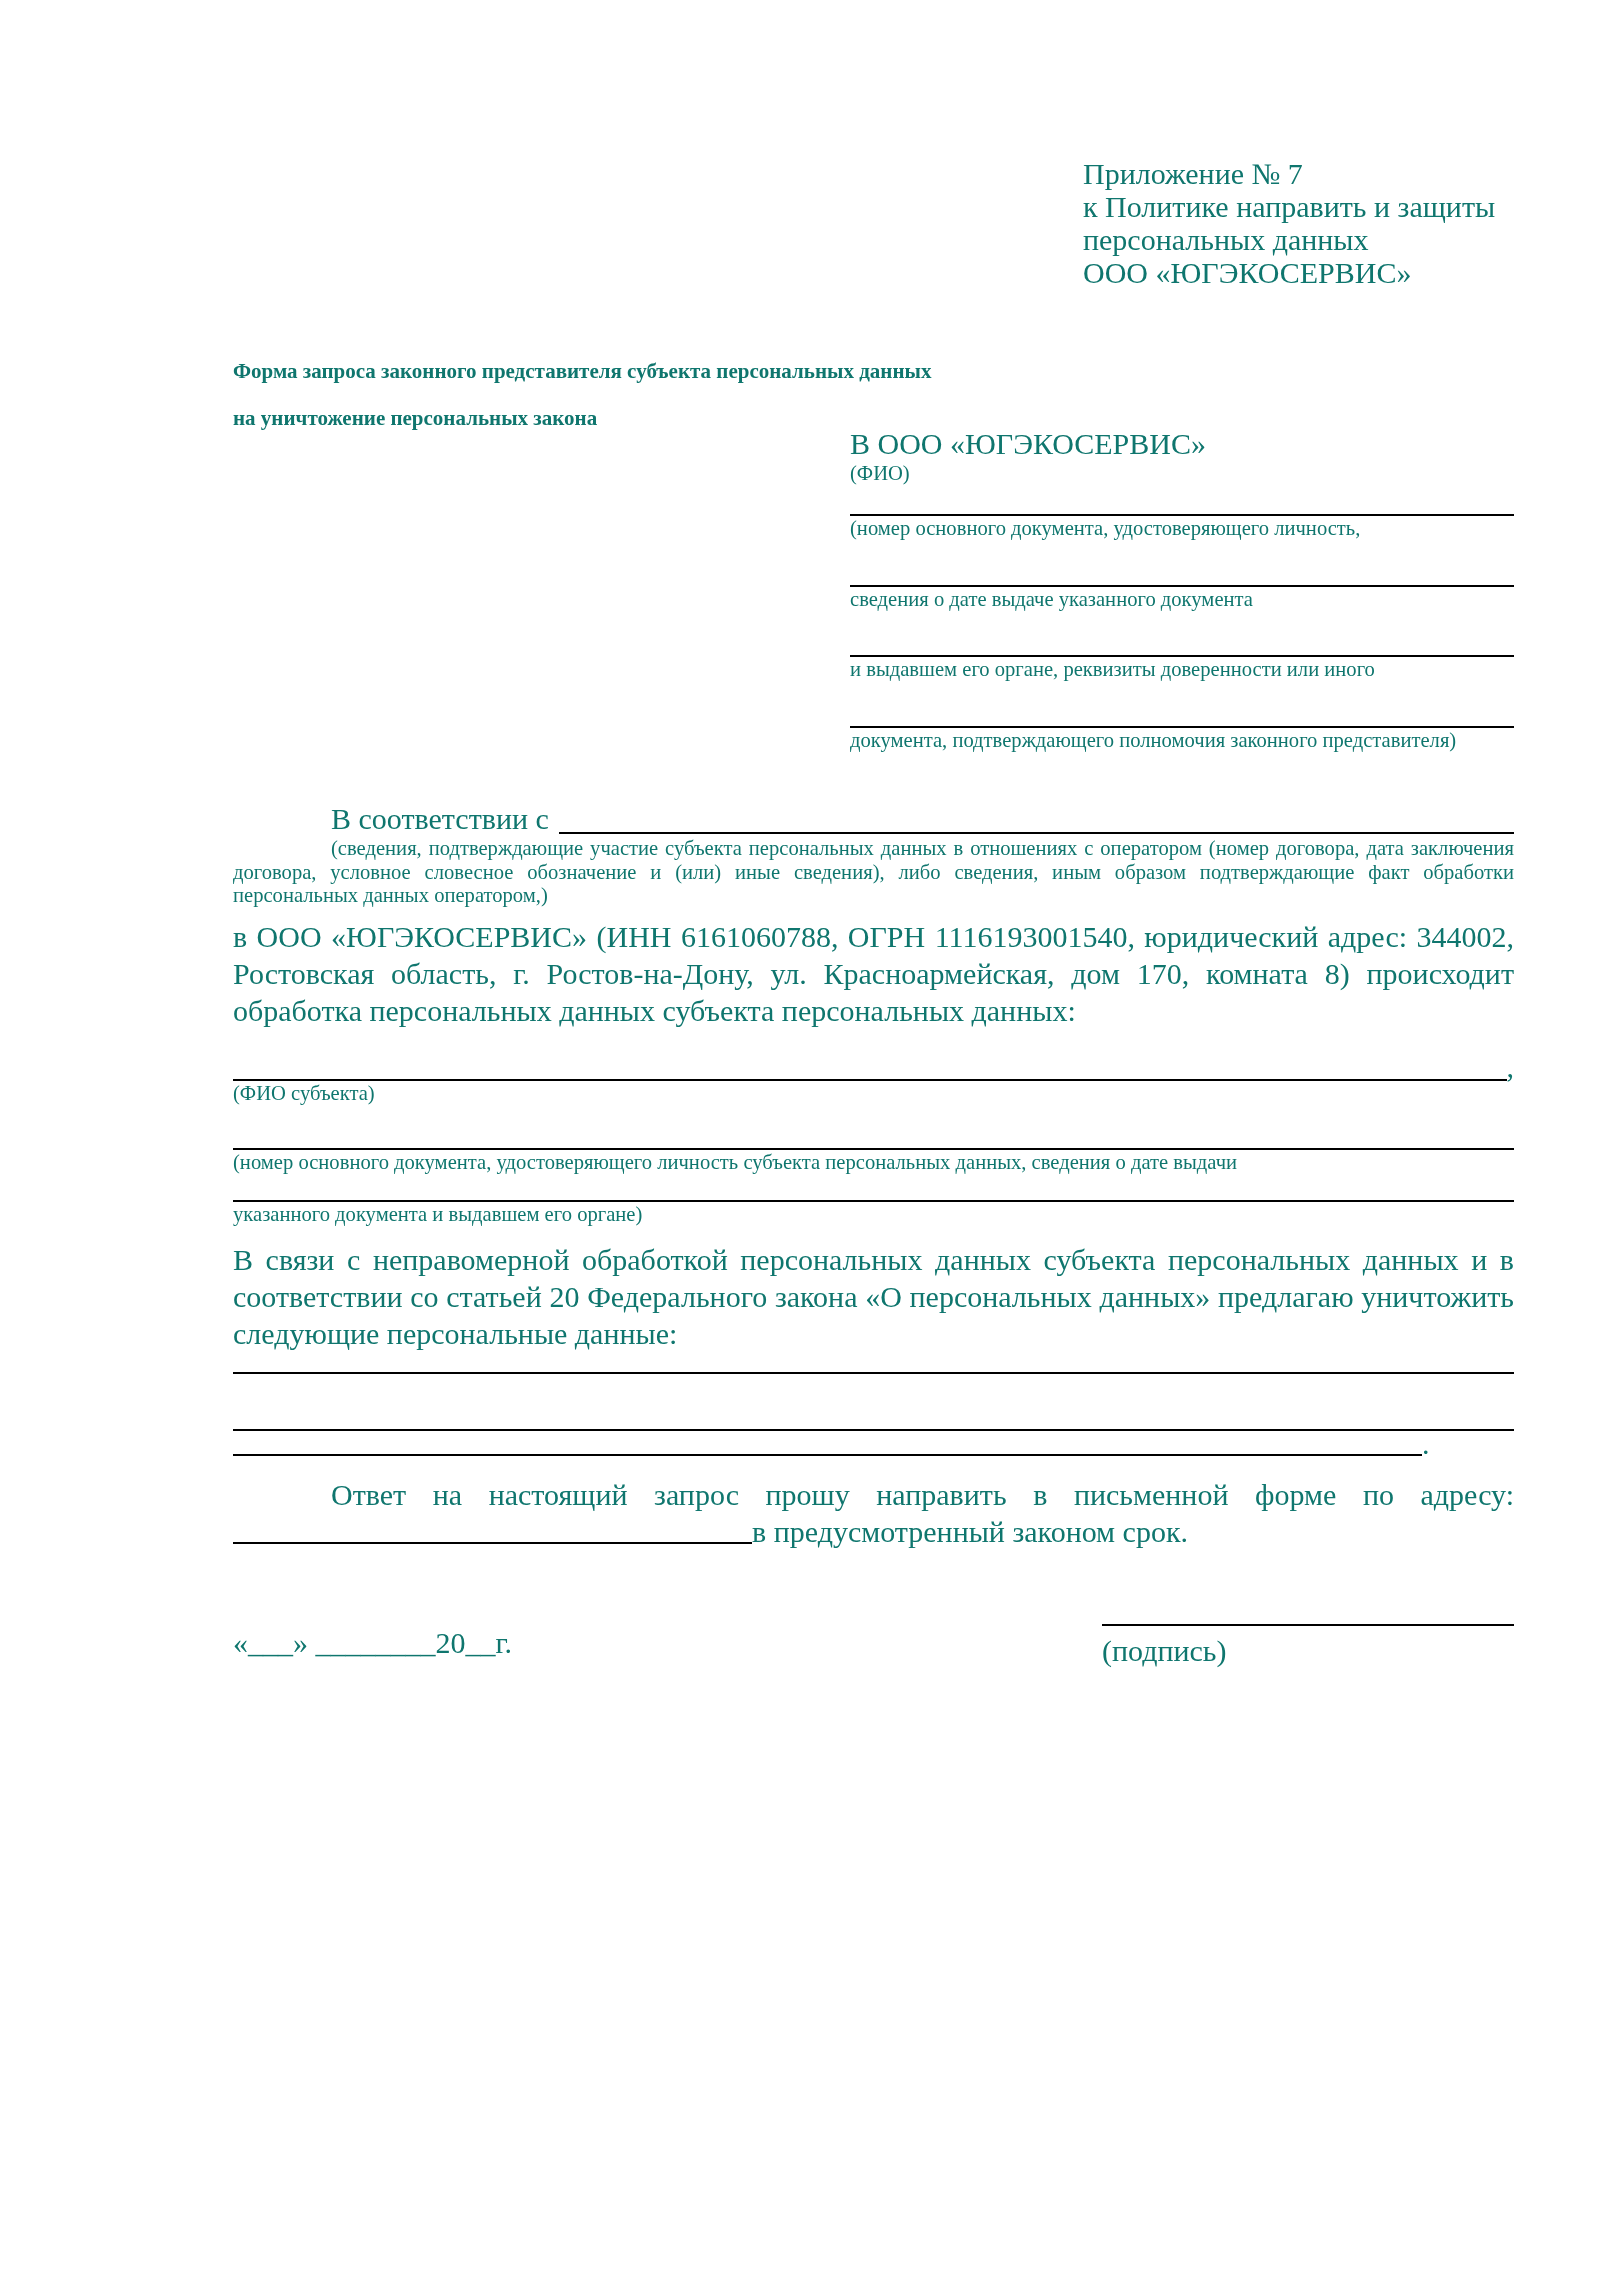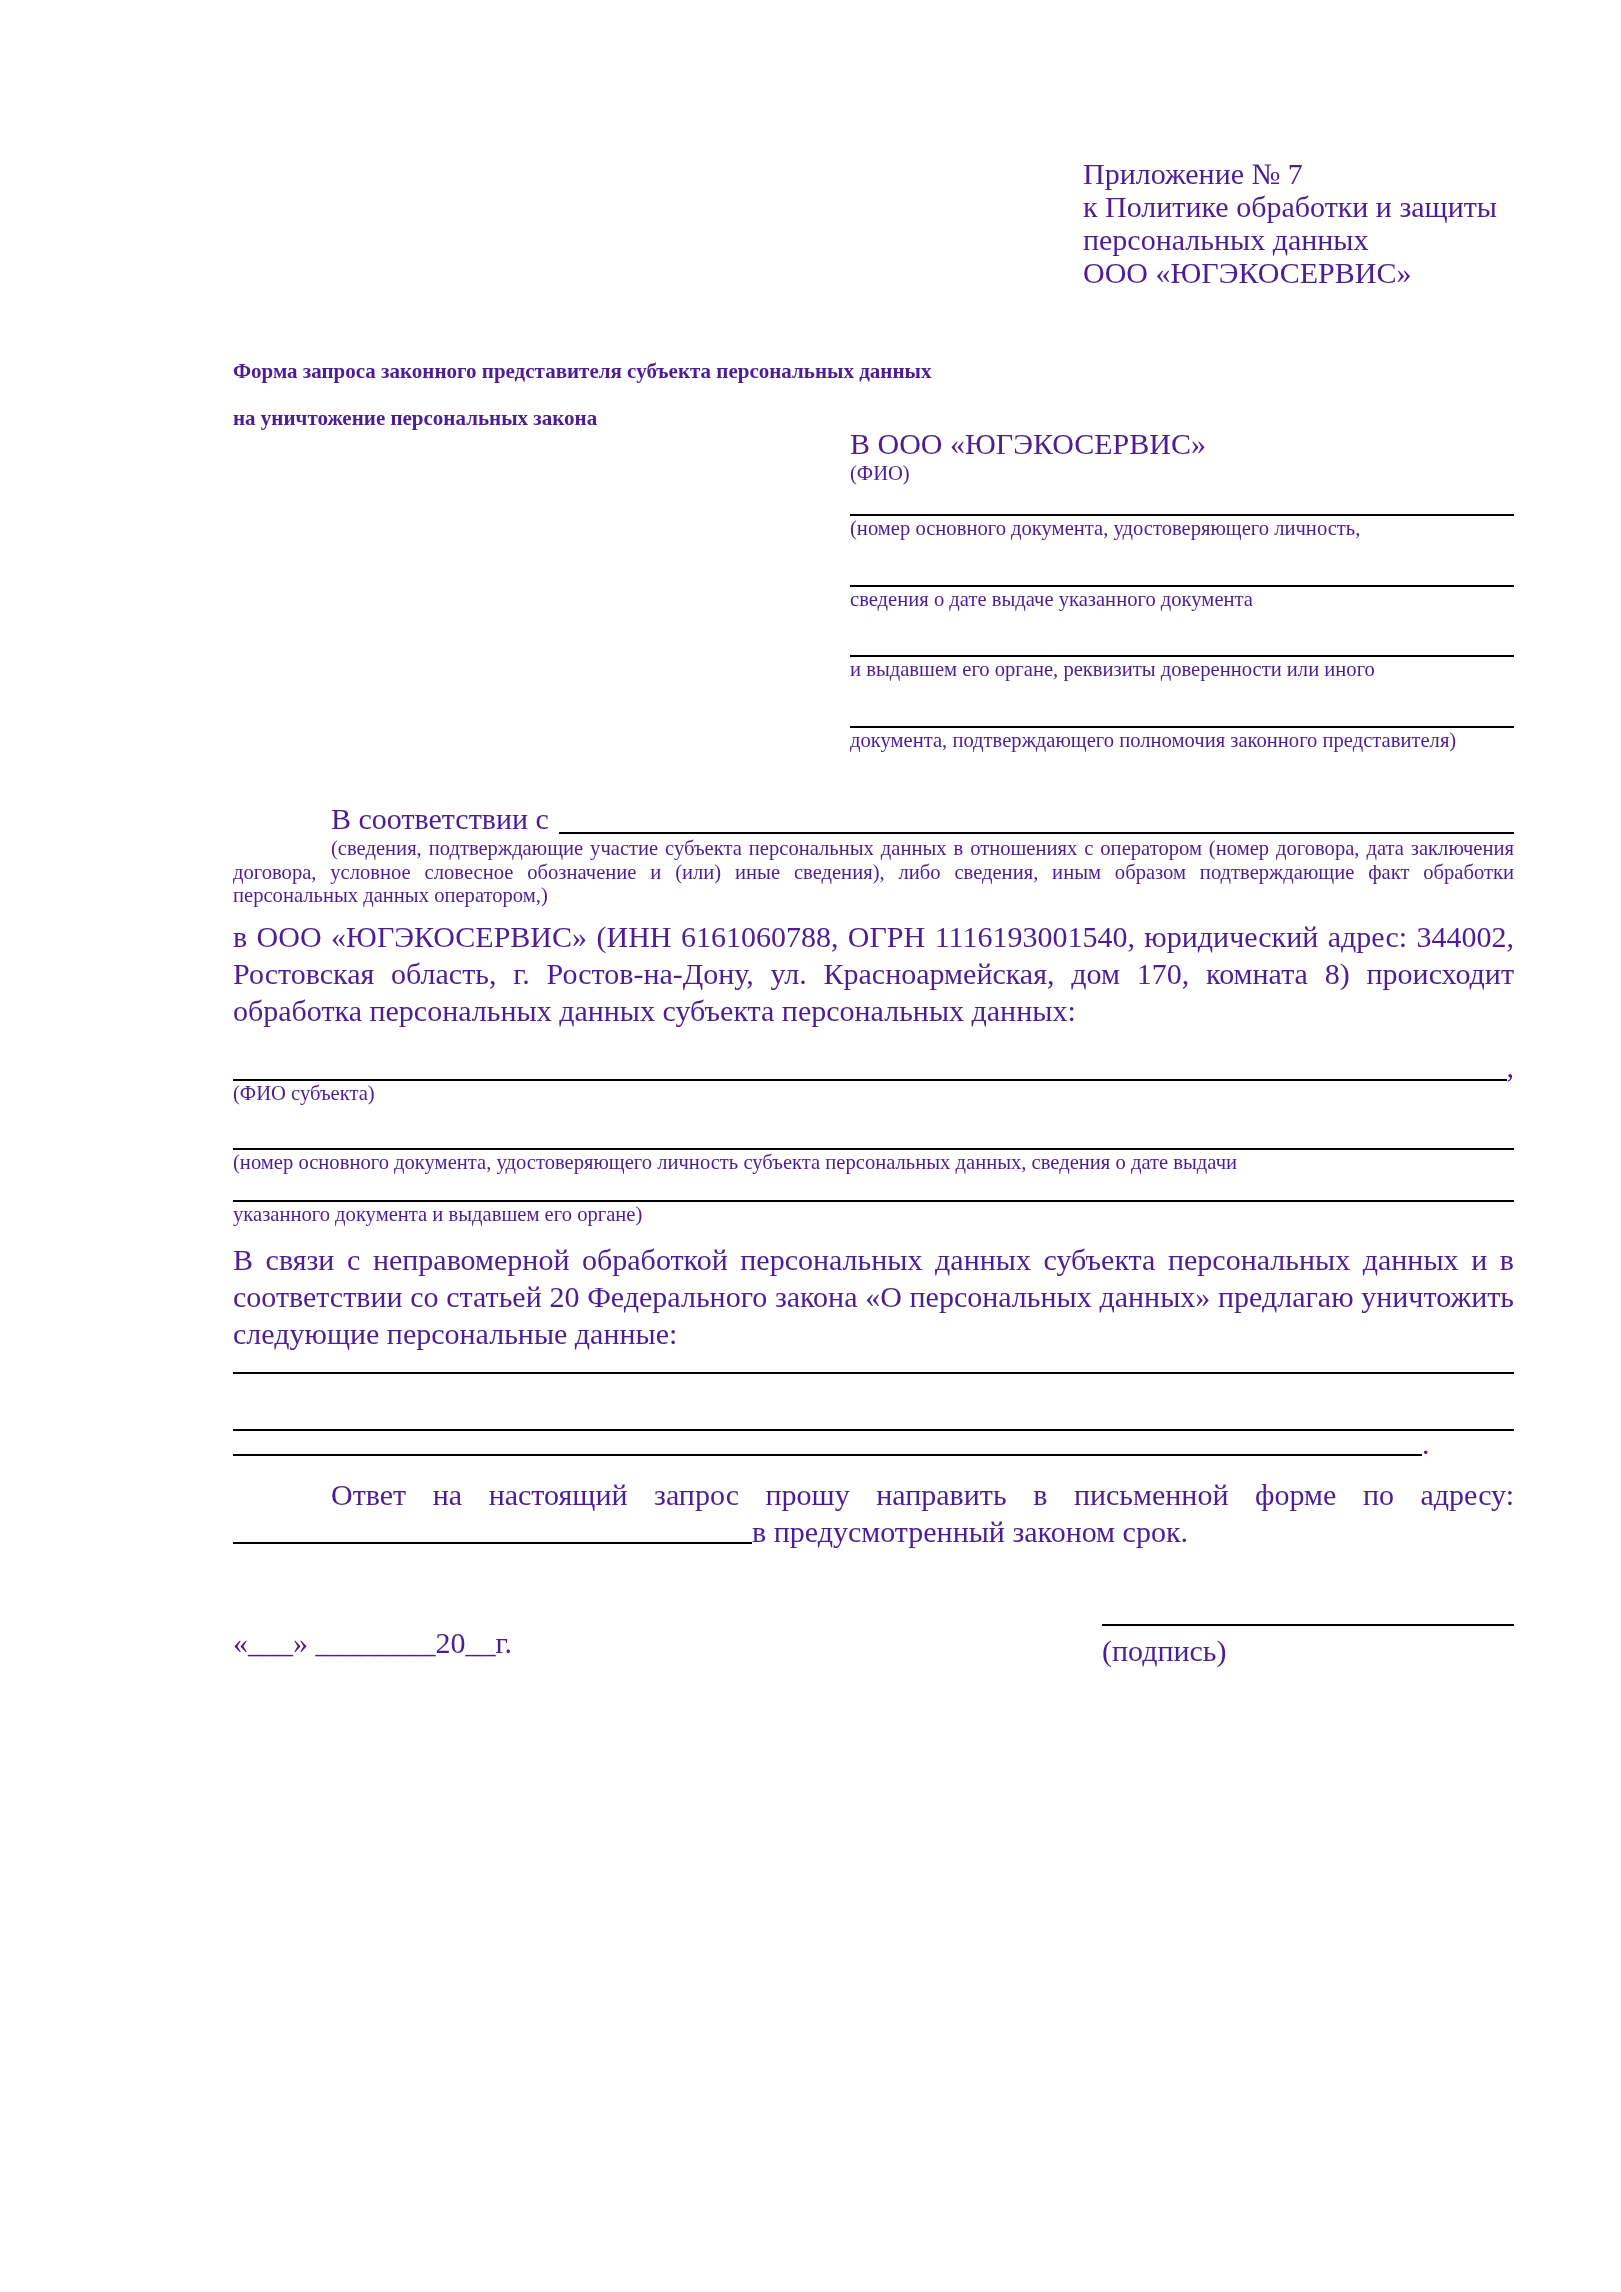--- a/index.html
+++ b/index.html
@@ -1,20 +1,20 @@
 <!DOCTYPE html>
 <html><head>
 <meta charset="utf-8">
 <style>
   html,body { margin:0; padding:0; background:#ffffff; }
   .page {
     position:relative;
     width:1621px; height:2293px;
     background:#ffffff;
-    color:#4c1d95;
+    color:#0f766e;
     font-family:"Liberation Serif", serif;
     font-size:30px;
     overflow:hidden;
   }
   .content { position:absolute; left:233px; top:0; width:1281px; }
 
   
   .appendix { margin-top:157px; margin-left:850px; line-height:33px; }
 
   
@@ -68,21 +68,21 @@
   .sig-right .sig-fill { width:412px; border-bottom:2px solid #000; margin-bottom:5.9px; }
 </style>
 </head>
 <body>
 
 <div class="page">
   <div class="content">
 
     <div class="appendix">
       <div>Приложение № 7</div>
-      <div>к Политике обработки и защиты</div>
+      <div>к Политике направить и защиты</div>
       <div>персональных данных</div>
       <div>ООО «ЮГЭКОСЕРВИС»</div>
     </div>
 
     <div class="doc-title">
       <div>Форма запроса законного представителя субъекта персональных данных</div>
       <div>на уничтожение персональных закона</div>
     </div>
 
     <div class="to-block">

